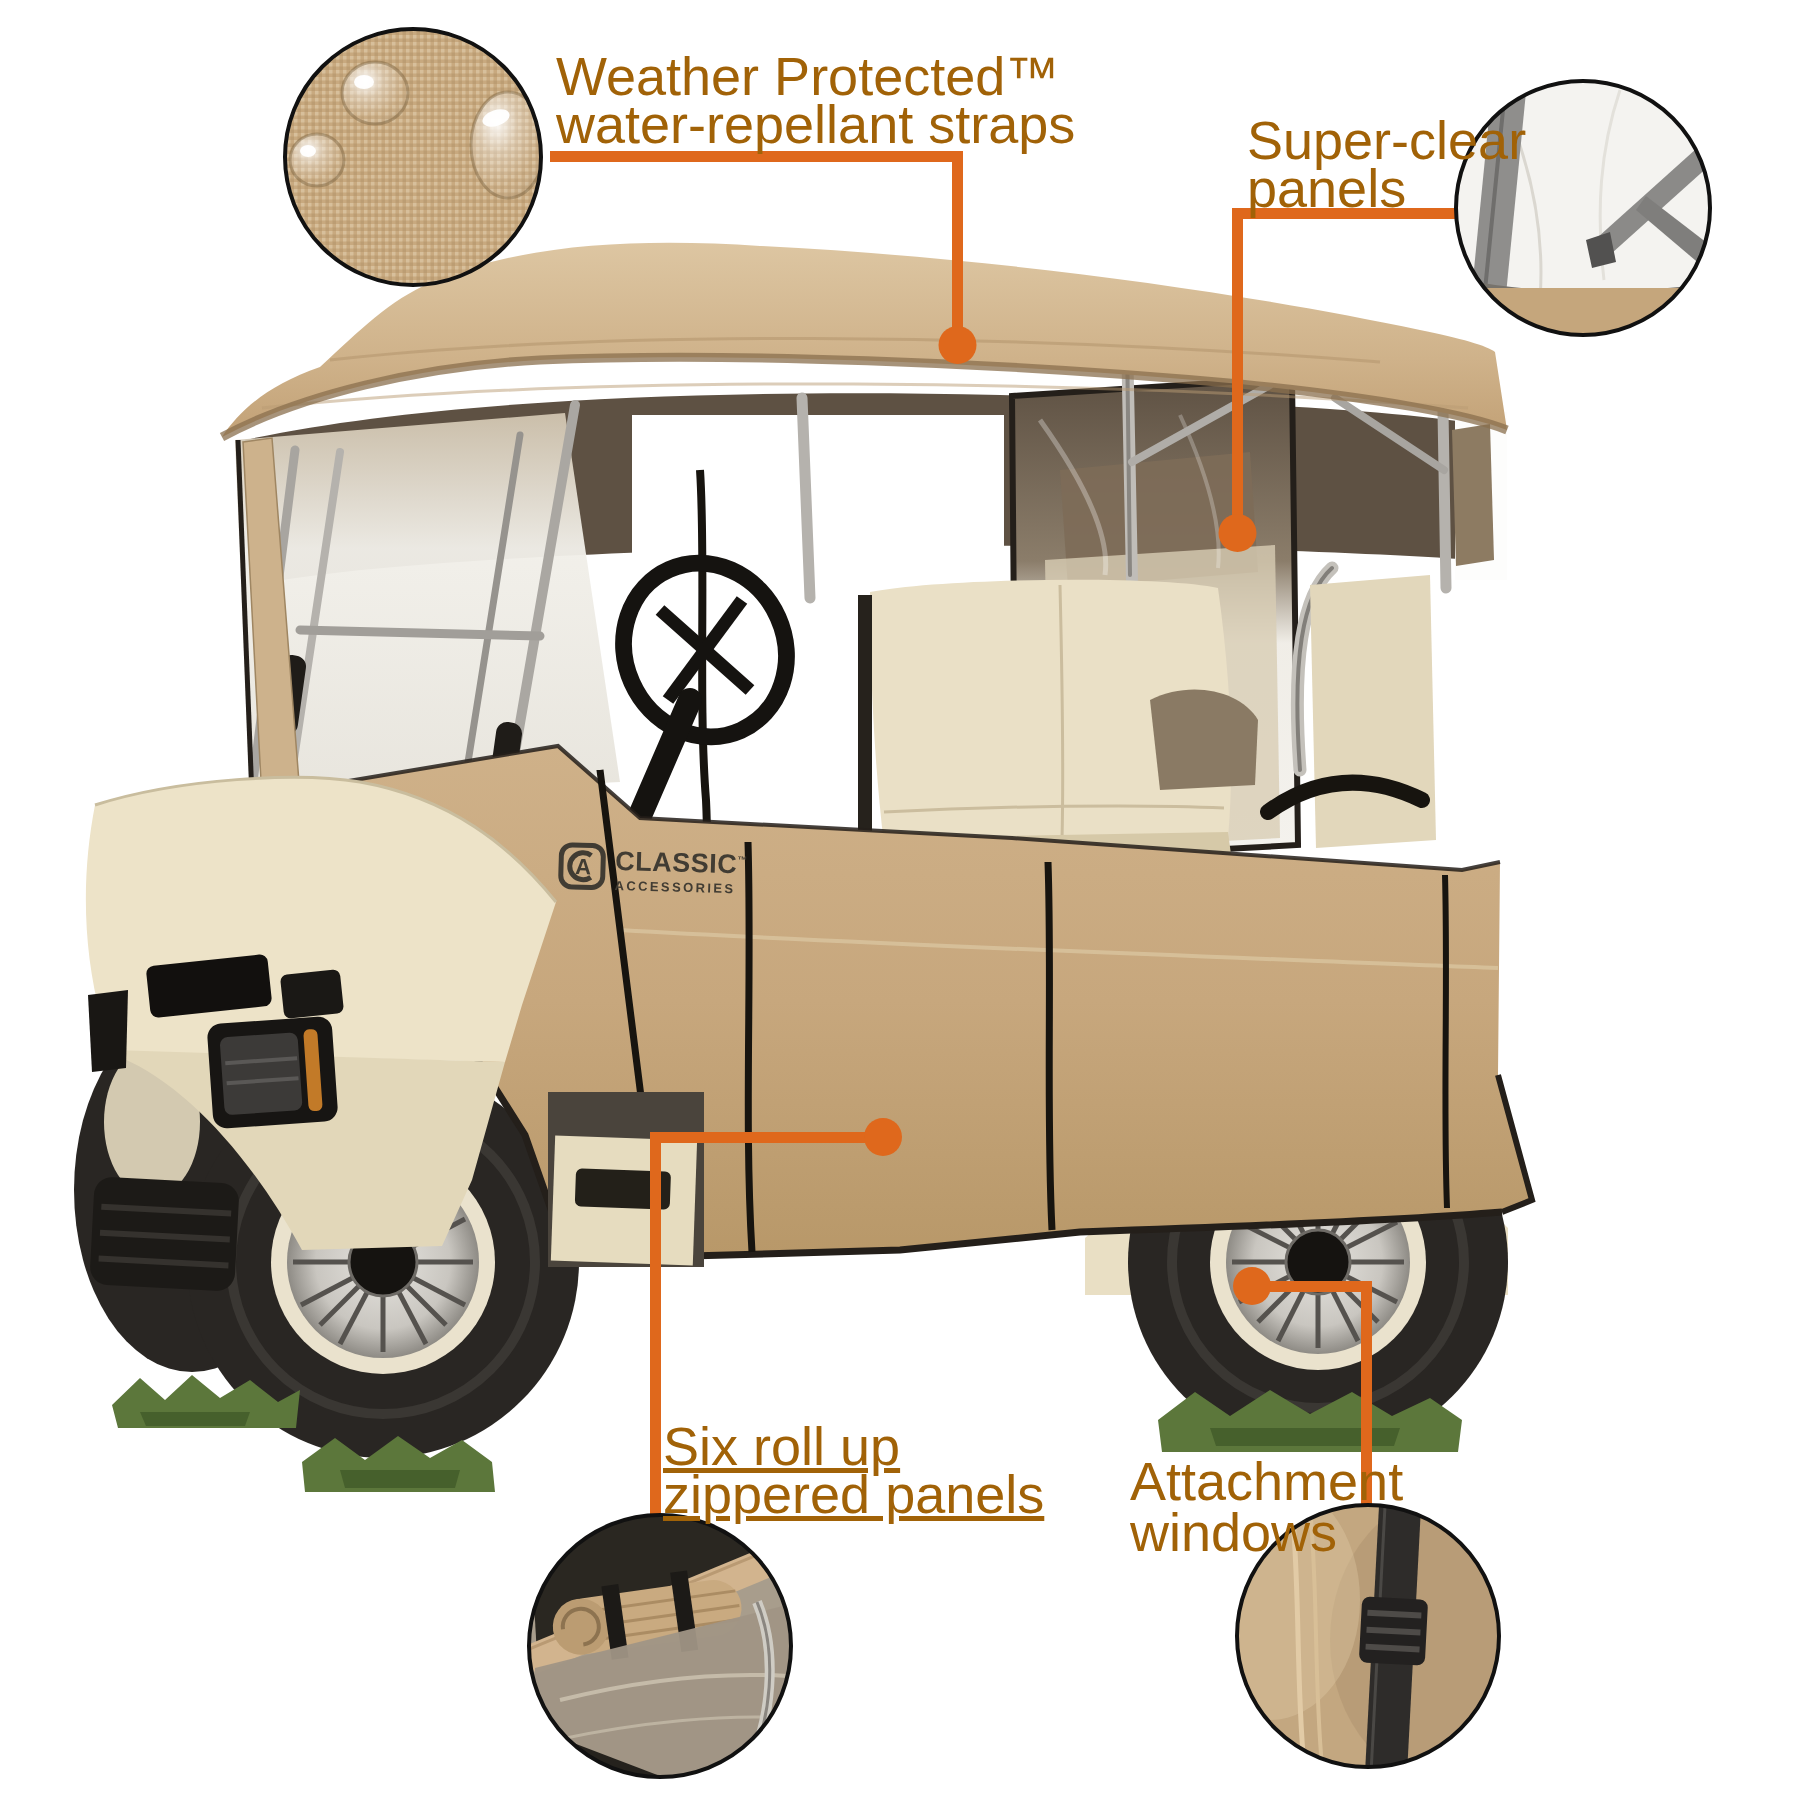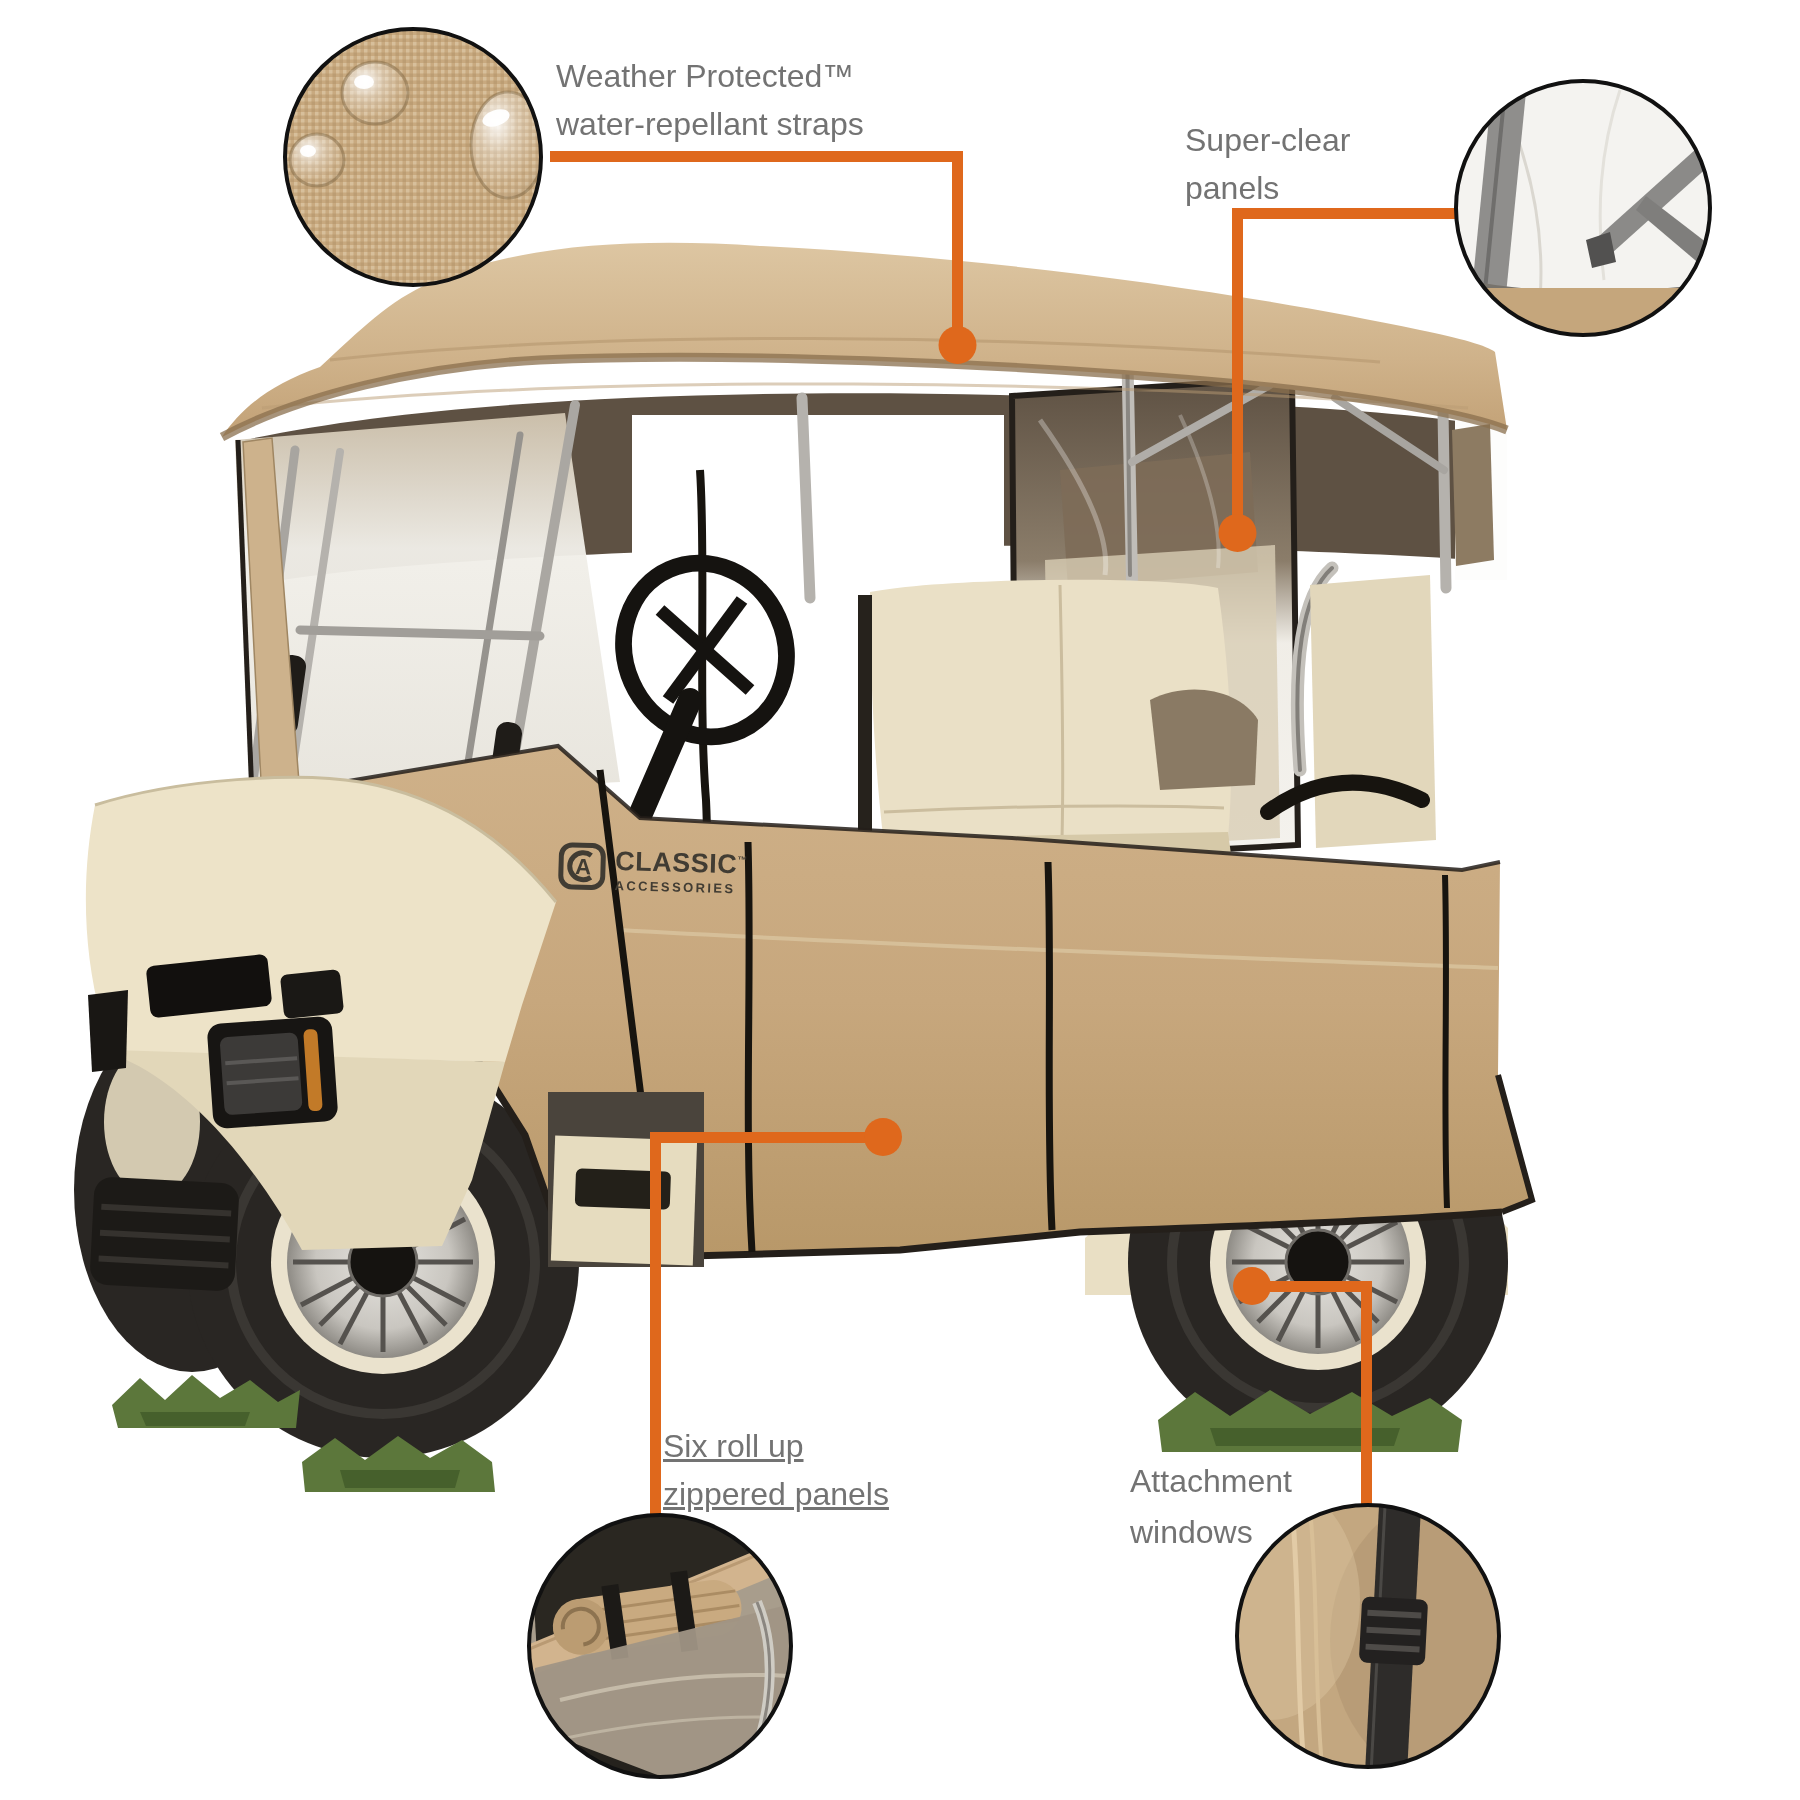--- a/index.html
+++ b/index.html
@@ -1,23 +1,23 @@
 <!DOCTYPE html>
 <html><head>
 <meta charset="utf-8">
 <style>
   html,body{margin:0;padding:0;background:#ffffff;}
   .stage{position:relative;width:1800px;height:1800px;background:#ffffff;overflow:hidden;
          font-family:"Liberation Sans", sans-serif;}
   .art{position:absolute;left:0;top:0;}
-  .callout-label{position:absolute;color:#737373;font-size:32px;line-height:48px;
+  .callout-label{position:absolute;color:#a16207;font-size:54px;line-height:48px;
                  font-family:"Liberation Sans", sans-serif;letter-spacing:0px;white-space:nowrap;}
   .callout-label span{display:block;}
   .label-fabric{left:556px;top:52px;}
-  .label-windows{left:1185px;top:116px;}
+  .label-windows{left:1247px;top:116px;}
   .label-panels{left:663px;top:1422px;text-decoration:underline;}
   .label-straps{left:1130px;top:1436px;line-height:51px;margin-top:20px;}
   .logo{position:absolute;left:558px;top:844px;display:flex;align-items:flex-start;gap:9px;
         color:#413c33;transform:rotate(1.5deg);}
   .logo .txt{display:flex;flex-direction:column;}
   .logo .brand{font-size:27px;font-weight:bold;letter-spacing:0.5px;line-height:28px;}
   .logo .brand sup{font-size:10px;}
   .logo .sub{font-size:13px;letter-spacing:2.4px;margin-top:3px;font-weight:bold;}
   .accent{fill:#DF681C;}
 </style>

